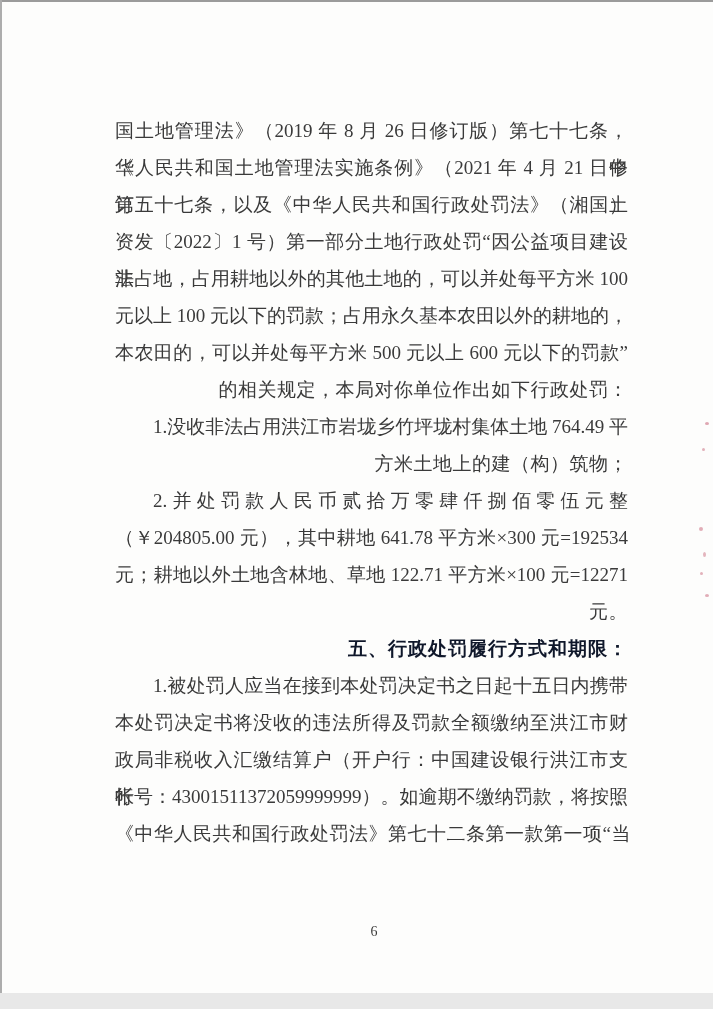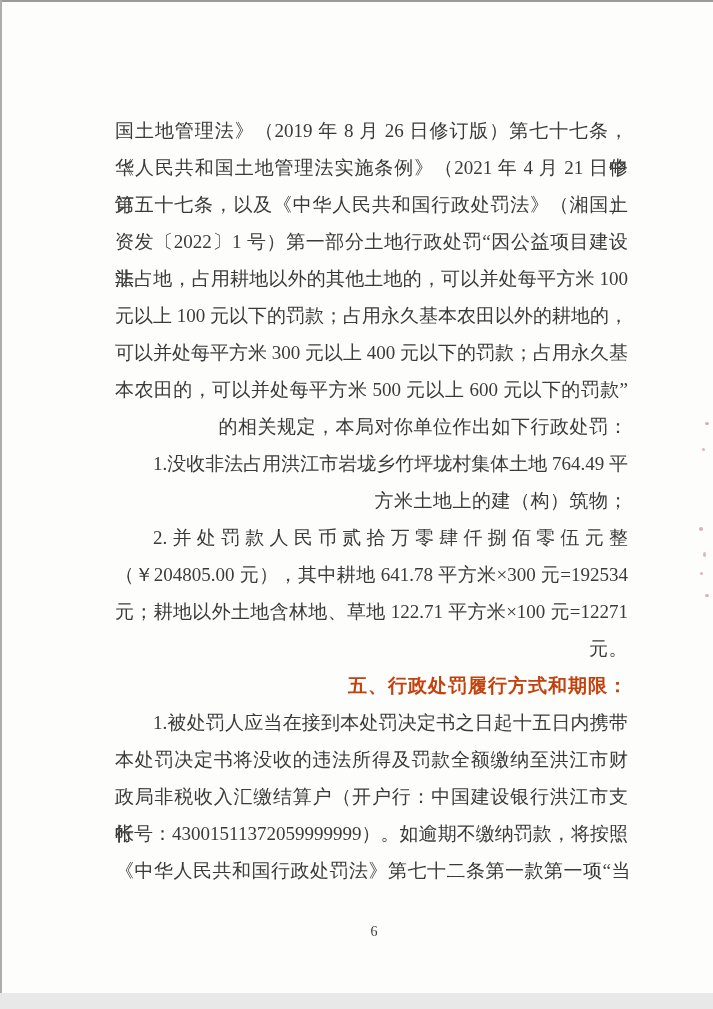--- a/index.html
+++ b/index.html
@@ -37,21 +37,21 @@
     text-align: justify;
     text-align-last: justify;
     text-justify: inter-character;
     white-space: normal;
   }
   .l { text-align: right; letter-spacing: 0.5px; }
   .ind { padding-left: 38px; }
   .heading {
     font-family: "Liberation Sans", "DejaVu Sans", sans-serif;
     font-weight: 700;
-    color: #c2410c;
+    color: #0f172a;
     letter-spacing: 1px;
   }
   .footer {
     position: absolute;
     top: 922px;
     left: 374px;
     transform: translateX(-50%);
     font-size: 14px;
     color: #3a3a3a;
     line-height: 20px;
@@ -75,21 +75,20 @@
   <div class="scan-edge-top"></div>
   <div class="scan-edge-left"></div>
 
   <div class="doc-body">
     <div class="line j">国土地管理法》（2019 年 8 月 26 日修订版）第七十七条，《中</div>
     <div class="line j">华人民共和国土地管理法实施条例》（2021 年 4 月 21 日修订）</div>
     <div class="line j">第五十七条，以及《中华人民共和国行政处罚法》（湘国土</div>
     <div class="line j">资发〔2022〕1 号）第一部分土地行政处罚“因公益项目建设非</div>
     <div class="line j">法占地，占用耕地以外的其他土地的，可以并处每平方米 100</div>
     <div class="line j">元以上 100 元以下的罚款；占用永久基本农田以外的耕地的，</div>
-    <div class="line j">可以并处每平方米 300 元以上 400 元以下的罚款；占用永久基</div>
     <div class="line j">本农田的，可以并处每平方米 500 元以上 600 元以下的罚款”</div>
     <div class="line l">的相关规定，本局对你单位作出如下行政处罚：</div>
     <div class="line j ind">1.没收非法占用洪江市岩垅乡竹坪垅村集体土地 764.49 平</div>
     <div class="line l">方米土地上的建（构）筑物；</div>
     <div class="line j ind">2.并处罚款人民币贰拾万零肆仟捌佰零伍元整</div>
     <div class="line j">（￥204805.00 元），其中耕地 641.78 平方米×300 元=192534</div>
     <div class="line j">元；耕地以外土地含林地、草地 122.71 平方米×100 元=12271</div>
     <div class="line l">元。</div>
     <div class="line l ind heading">五、行政处罚履行方式和期限：</div>
     <div class="line j ind">1.被处罚人应当在接到本处罚决定书之日起十五日内携带</div>

